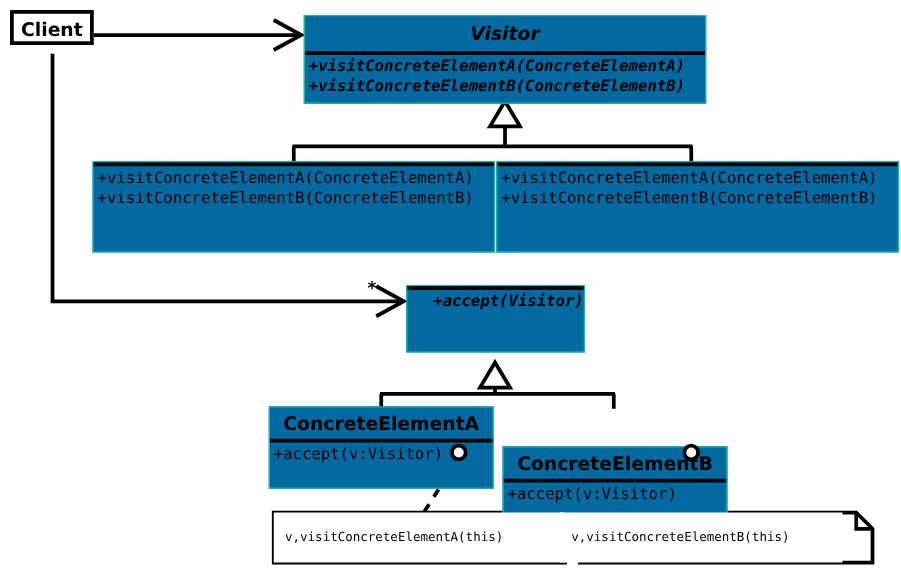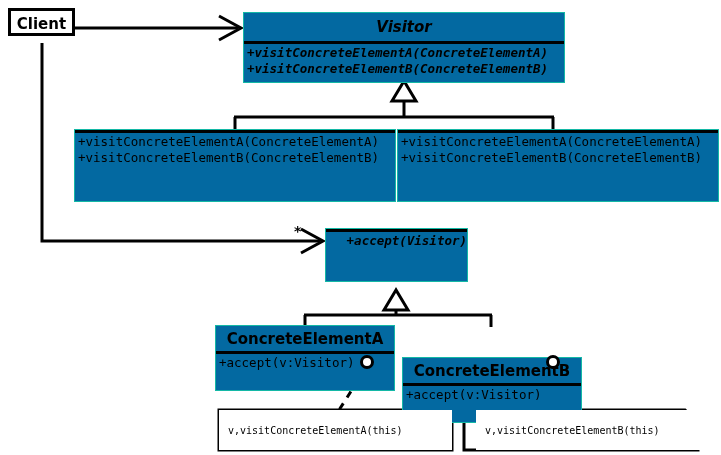--- a/index.html
+++ b/index.html
@@ -205,17 +205,17 @@
     <div class="uml-members">
       <div class="uml-member">+accept(v:Visitor)</div>
     </div>
   </div>
   <div class="lollipop" style="left:546px; top:355px; width:14px; height:14px;"></div>
 
   <div class="note-box" style="left:219px; top:410px; width:233px; height:40px;">
     <span class="note-text">v,visitConcreteElementA(this)</span>
   </div>
 
-  <div class="note-box" style="left:476px; top:410px; width:226px; height:40px;">
+  <div class="note-box" style="left:448px; top:410px; width:226px; height:40px;">
     <span class="note-text">v,visitConcreteElementB(this)</span>
   </div>
 
 </div>
 
 </body></html>

